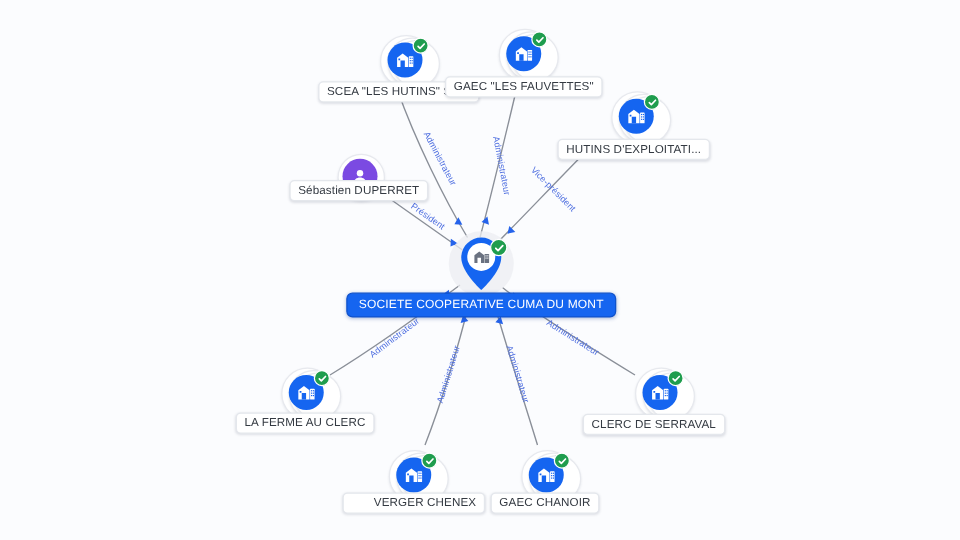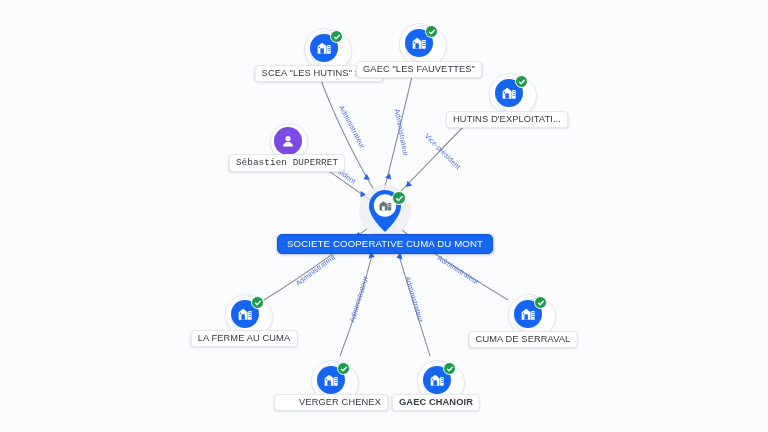--- a/index.html
+++ b/index.html
@@ -275,21 +275,21 @@
       <div class="node-label" style="left: 507px; top: 111px;">HUTINS D'EXPLOITATI...</div>
       <div class="node" style="left: 288px; top: 141px;">
         <div class="node-stack stack-a" style="left: -18px; top: -18px; width: 36px; height: 36px;"></div>
         <div class="node-core person">
           <svg viewBox="0 0 24 24" width="16" height="16">
             <circle cx="12" cy="8.4" r="3.9" fill="#ffffff"></circle>
             <path d="M4.6 20.2 C4.6 15.9 8 13.4 12 13.4 C16 13.4 19.4 15.9 19.4 20.2 Z" fill="#ffffff"></path>
           </svg>
         </div>
       </div>
-      <div class="node-label" style="left: 287px; top: 154px; font-family: Liberation Mono, monospace;">Sébastien DUPERRET</div>
+      <div class="node-label" style="left: 287px; top: 144px;">Sébastien DUPERRET</div>
       <div class="node" style="left: 245px; top: 314px;">
         <div class="node-stack stack-a"></div>
         <div class="node-stack stack-b"></div>
         <div class="node-stack stack-c"></div>
         <div class="node-core">
           <svg viewBox="0 0 24 24" width="16" height="16">
             <g fill="#ffffff">
               <path d="M2.5 20.5 L2.5 9.4 L9.2 4.2 L15.9 9.4 L15.9 20.5 Z"></path>
               <rect x="16.6" y="7.4" width="5.4" height="13.1" rx="0.7"></rect>
             </g>
@@ -304,21 +304,21 @@
               <rect x="4.1" y="10.2" width="2.1" height="2.1"></rect>
             </g>
           </svg>
         </div>
         <div class="badge">
           <svg viewBox="0 0 12 12" width="8" height="8">
             <path d="M2.2 6.2 L4.6 8.6 L9.6 3.3" stroke="#ffffff" stroke-width="2" fill="none" stroke-linecap="round" stroke-linejoin="round"></path>
           </svg>
         </div>
       </div>
-      <div class="node-label" style="left: 244px; top: 330px;">LA FERME AU CUMA</div>
+      <div class="node-label" style="left: 244px; top: 330px;">LA FERME AU CLERC</div>
       <div class="node" style="left: 331px; top: 380px;">
         <div class="node-stack stack-a"></div>
         <div class="node-stack stack-b"></div>
         <div class="node-stack stack-c"></div>
         <div class="node-core">
           <svg viewBox="0 0 24 24" width="16" height="16">
             <g fill="#ffffff">
               <path d="M2.5 20.5 L2.5 9.4 L9.2 4.2 L15.9 9.4 L15.9 20.5 Z"></path>
               <rect x="16.6" y="7.4" width="5.4" height="13.1" rx="0.7"></rect>
             </g>
@@ -362,21 +362,21 @@
               <rect x="4.1" y="10.2" width="2.1" height="2.1"></rect>
             </g>
           </svg>
         </div>
         <div class="badge">
           <svg viewBox="0 0 12 12" width="8" height="8">
             <path d="M2.2 6.2 L4.6 8.6 L9.6 3.3" stroke="#ffffff" stroke-width="2" fill="none" stroke-linecap="round" stroke-linejoin="round"></path>
           </svg>
         </div>
       </div>
-      <div class="node-label" style="left: 436px; top: 394px; font-weight: bold;">GAEC CHANOIR</div>
+      <div class="node-label" style="left: 436px; top: 394px;">GAEC CHANOIR</div>
       <div class="node" style="left: 528px; top: 314px;">
         <div class="node-stack stack-a"></div>
         <div class="node-stack stack-b"></div>
         <div class="node-stack stack-c"></div>
         <div class="node-core">
           <svg viewBox="0 0 24 24" width="16" height="16">
             <g fill="#ffffff">
               <path d="M2.5 20.5 L2.5 9.4 L9.2 4.2 L15.9 9.4 L15.9 20.5 Z"></path>
               <rect x="16.6" y="7.4" width="5.4" height="13.1" rx="0.7"></rect>
             </g>
@@ -391,21 +391,21 @@
               <rect x="4.1" y="10.2" width="2.1" height="2.1"></rect>
             </g>
           </svg>
         </div>
         <div class="badge">
           <svg viewBox="0 0 12 12" width="8" height="8">
             <path d="M2.2 6.2 L4.6 8.6 L9.6 3.3" stroke="#ffffff" stroke-width="2" fill="none" stroke-linecap="round" stroke-linejoin="round"></path>
           </svg>
         </div>
       </div>
-      <div class="node-label" style="left: 523px; top: 331px;">CUMA DE SERRAVAL</div>
+      <div class="node-label" style="left: 523px; top: 331px;">CLERC DE SERRAVAL</div>
     </div>
 
   <div class="root-node" id="root-node" style="left: 385px; top: 211px;">
     <div class="root-halo"></div>
     <div class="pin">
       <svg viewBox="0 0 34 44" width="34" height="44">
         <path d="M17 1 C8.2 1 1 8.2 1 17 c0 11.6 16 26 16 26 s16 -14.4 16 -26 C33 8.2 25.8 1 17 1 Z" fill="#1565f0"></path>
         <circle cx="17" cy="16.5" r="11.2" fill="#ffffff"></circle>
         <g transform="translate(10.4,10.2) scale(0.56)" fill="#6b7280">
           <path d="M2 20 L2 9 L9 3.5 L16 9 L16 20 Z"></path>

